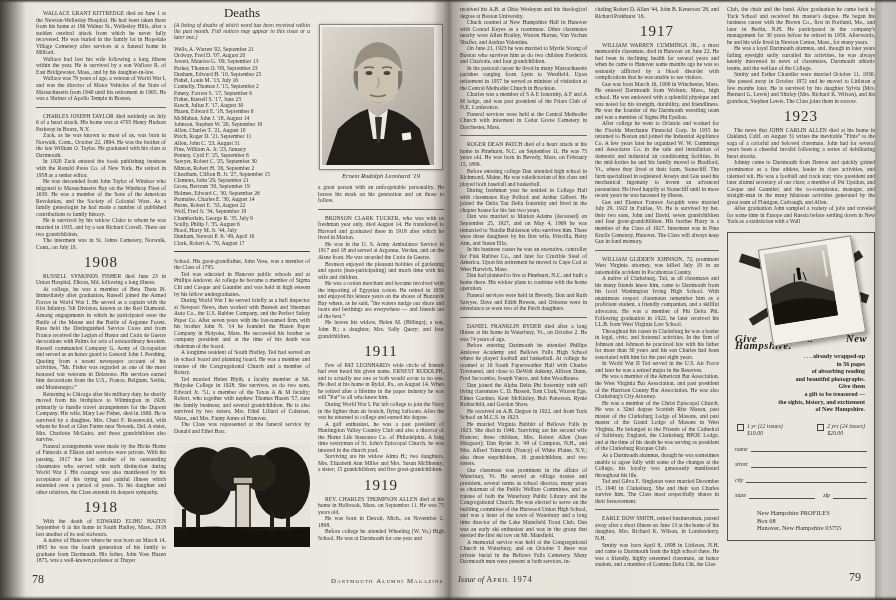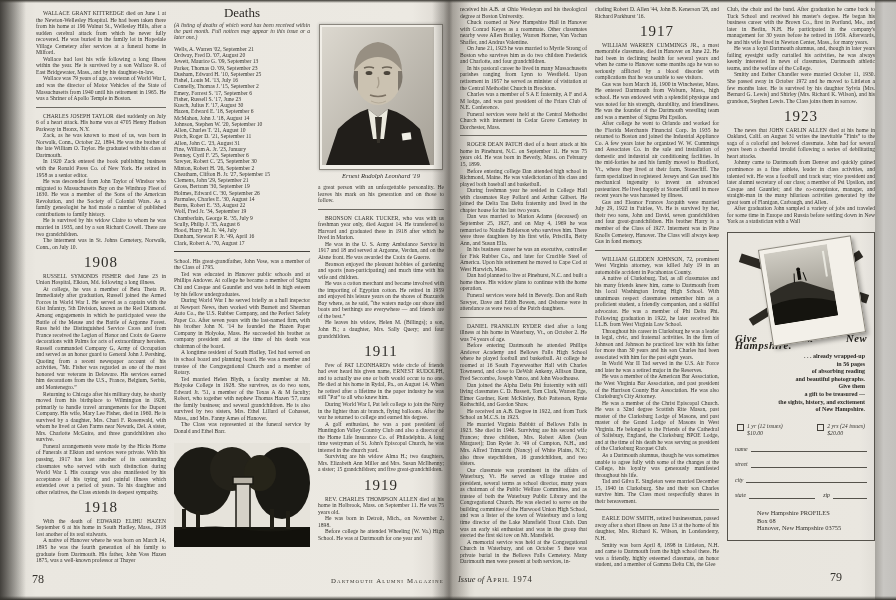--- a/index.html
+++ b/index.html
@@ -325,20 +325,20 @@
         <div>Box 68</div>
         <div>Hanover, New Hampshire 03755</div>
       </div>
     </div>
   </div>
 
   <div class="footer-rpage">
     <span class="it">Issue of</span>
     <span class="sc">April 1974</span>
   </div>
-  <div class="pagenum" style="left:830px;top:570px;">79</div>
+  <div class="pagenum" style="left:849px;top:570px;">79</div>
 
   <div class="gutter"></div>
   <div class="edge-left"></div>
   <div class="edge-right"></div>
   <div class="edge-top"></div>
   <div class="edge-bottom"></div>
 </div>
 
 </body></html>

